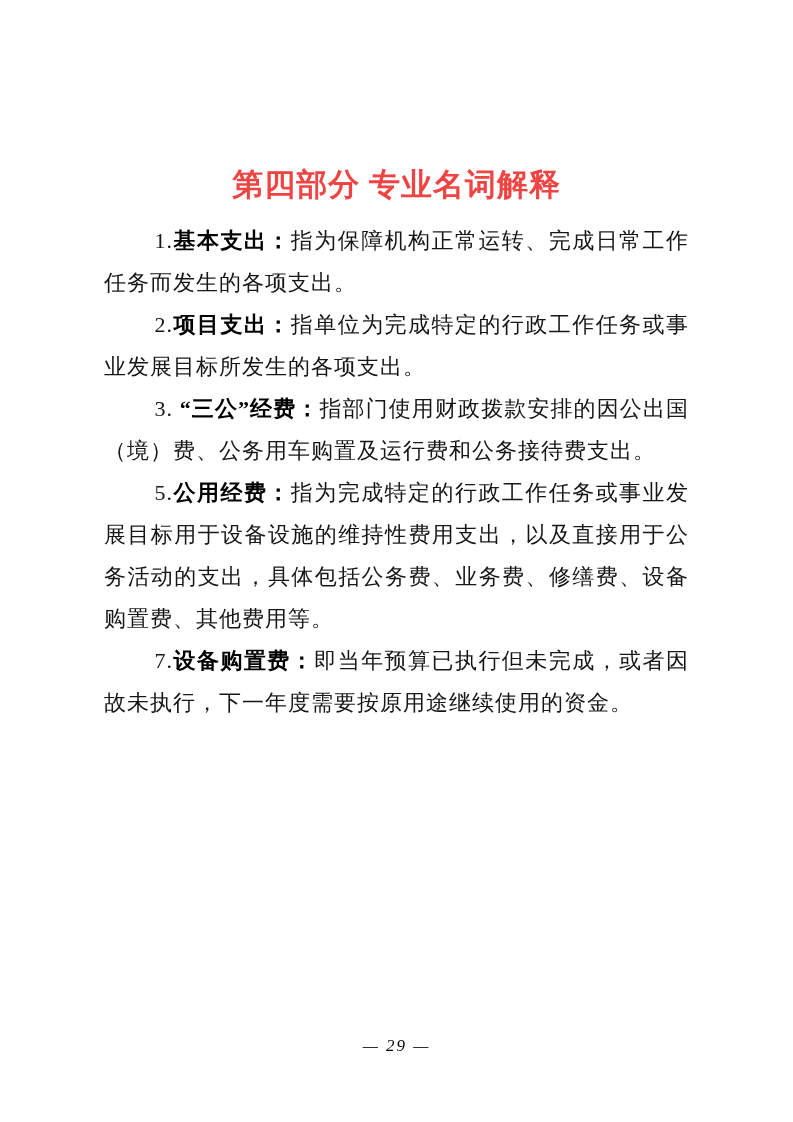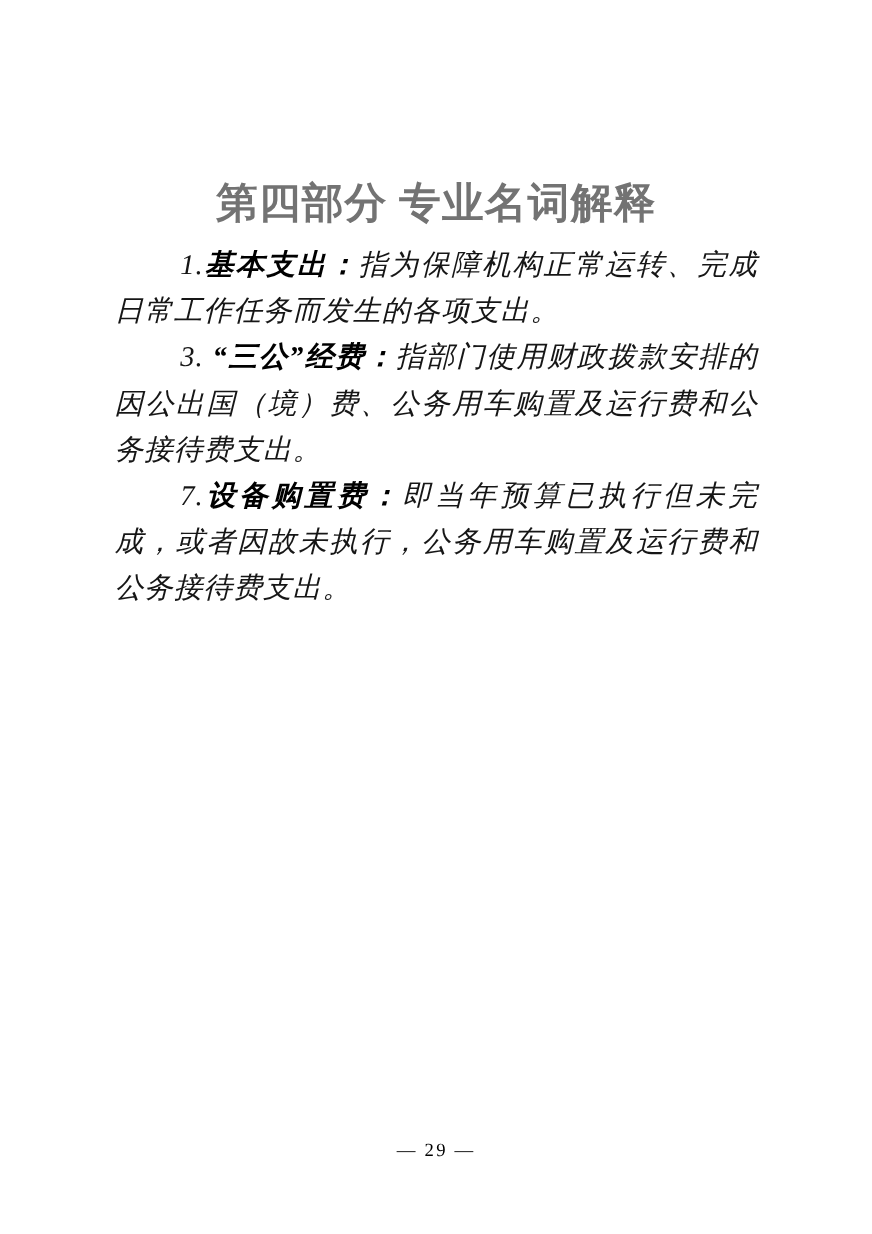--- a/index.html
+++ b/index.html
@@ -10,74 +10,76 @@
     height: 1122px;
     margin: 0 auto;
     background: #ffffff;
     font-family: "Liberation Serif", "DejaVu Serif", serif;
     color: #111111;
     overflow: hidden;
   }
   .doc-title {
     margin-top: 166px;
     text-align: center;
-    font-size: 38px;
+    font-size: 31px;
     line-height: 38px;
     font-weight: bold;
-    color: #737373;
+    color: #ef4444;
     letter-spacing: 1px;
   }
   .terms {
     margin: 16px 104px 0 104px; 
   }
   .term-item {
-    font-size: 26px;
+    font-size: 22px;
     line-height: 42px;
     text-align: justify;
     text-indent: 2.3em;
     letter-spacing: 1px;
     color: #161616;
-    font-style: italic;
   }
   .term-num {
     font-weight: normal;
   }
   .term-label {
     font-weight: bold;
     color: #000000;
   }
   .page-number {
     position: absolute;
     top: 1034px;
     left: 0;
     width: 100%;
     text-align: center;
     font-size: 17px;
     line-height: 24px;
     color: #000000;
     letter-spacing: 2px;
+    font-style: italic;
   }
 </style>
 </head>
 <body>
 
 <div class="page">
 
   <h1 class="doc-title">第四部分 专业名词解释</h1>
 
   <div class="terms">
 
     <p class="term-item"><span class="term-num">1.</span><span class="term-label">基本支出：</span><span class="term-def">指为保障机构正常运转、完成日常工作任务而发生的各项支出。</span></p>
 
+    <p class="term-item"><span class="term-num">2.</span><span class="term-label">项目支出：</span><span class="term-def">指单位为完成特定的行政工作任务或事业发展目标所发生的各项支出。</span></p>
 
     <p class="term-item"><span class="term-num">3. </span><span class="term-label">“三公”经费：</span><span class="term-def">指部门使用财政拨款安排的因公出国（境）费、公务用车购置及运行费和公务接待费支出。</span></p>
 
 
+    <p class="term-item"><span class="term-num">5.</span><span class="term-label">公用经费：</span><span class="term-def">指为完成特定的行政工作任务或事业发展目标用于设备设施的维持性费用支出，以及直接用于公务活动的支出，具体包括公务费、业务费、修缮费、设备购置费、其他费用等。</span></p>
 
 
-    <p class="term-item"><span class="term-num">7.</span><span class="term-label">设备购置费：</span><span class="term-def">即当年预算已执行但未完成，或者因故未执行，公务用车购置及运行费和公务接待费支出。</span></p>
+    <p class="term-item"><span class="term-num">7.</span><span class="term-label">设备购置费：</span><span class="term-def">即当年预算已执行但未完成，或者因故未执行，下一年度需要按原用途继续使用的资金。</span></p>
 
 
   </div>
 
   <div class="page-number">— 29 —</div>
 
 </div>
 
 </body></html>

